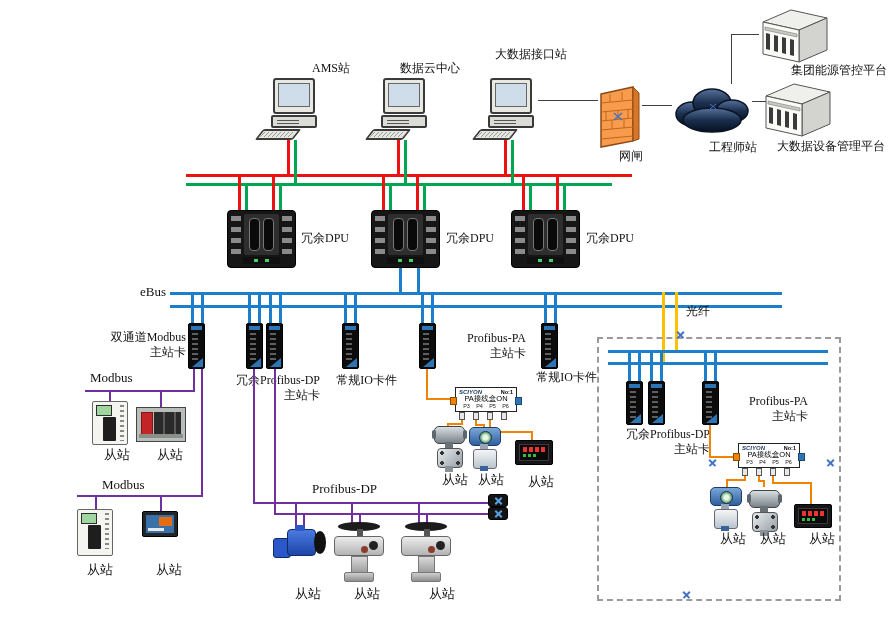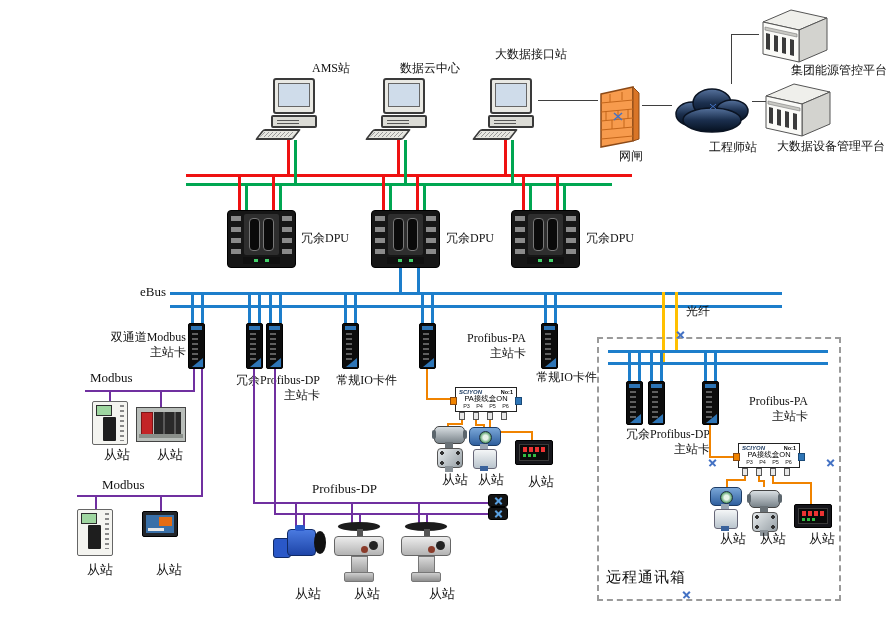--- a/index.html
+++ b/index.html
@@ -436,21 +436,20 @@
       <div class="txb-tail"></div>
   </div>
   <div class="meter" style="left:515px;top:440px;width:38px;height:25px">
     <div class="meter-face"></div>
   </div>
   <div class="lbl big" style="left:428px;top:472px;width:40px">从站</div>
   <div class="lbl big" style="left:464px;top:472px;width:40px">从站</div>
   <div class="lbl big" style="left:512px;top:474px;width:42px">从站</div>
 
   <div class="rbox" style="left:597px;top:337px;width:240px;height:260px"></div>
-  <div class="lbl left title" style="left:606px;top:568px;width:120px">远程通讯箱</div>
   <div class="xmark" style="left:676px;top:330px"></div>
   <div class="xmark" style="left:682px;top:590px"></div>
   <div class="xmark" style="left:708px;top:458px"></div>
   <div class="xmark" style="left:826px;top:458px"></div>
 
   <i class="h blue" style="left:608px;top:350px;width:220px"></i>
   <i class="h blue" style="left:608px;top:362px;width:220px"></i>
   <i class="v blue" style="left:628px;top:350px;height:31px"></i>
   <i class="v blue" style="left:638px;top:350px;height:31px"></i>
   <i class="v blue" style="left:650px;top:350px;height:31px"></i>

